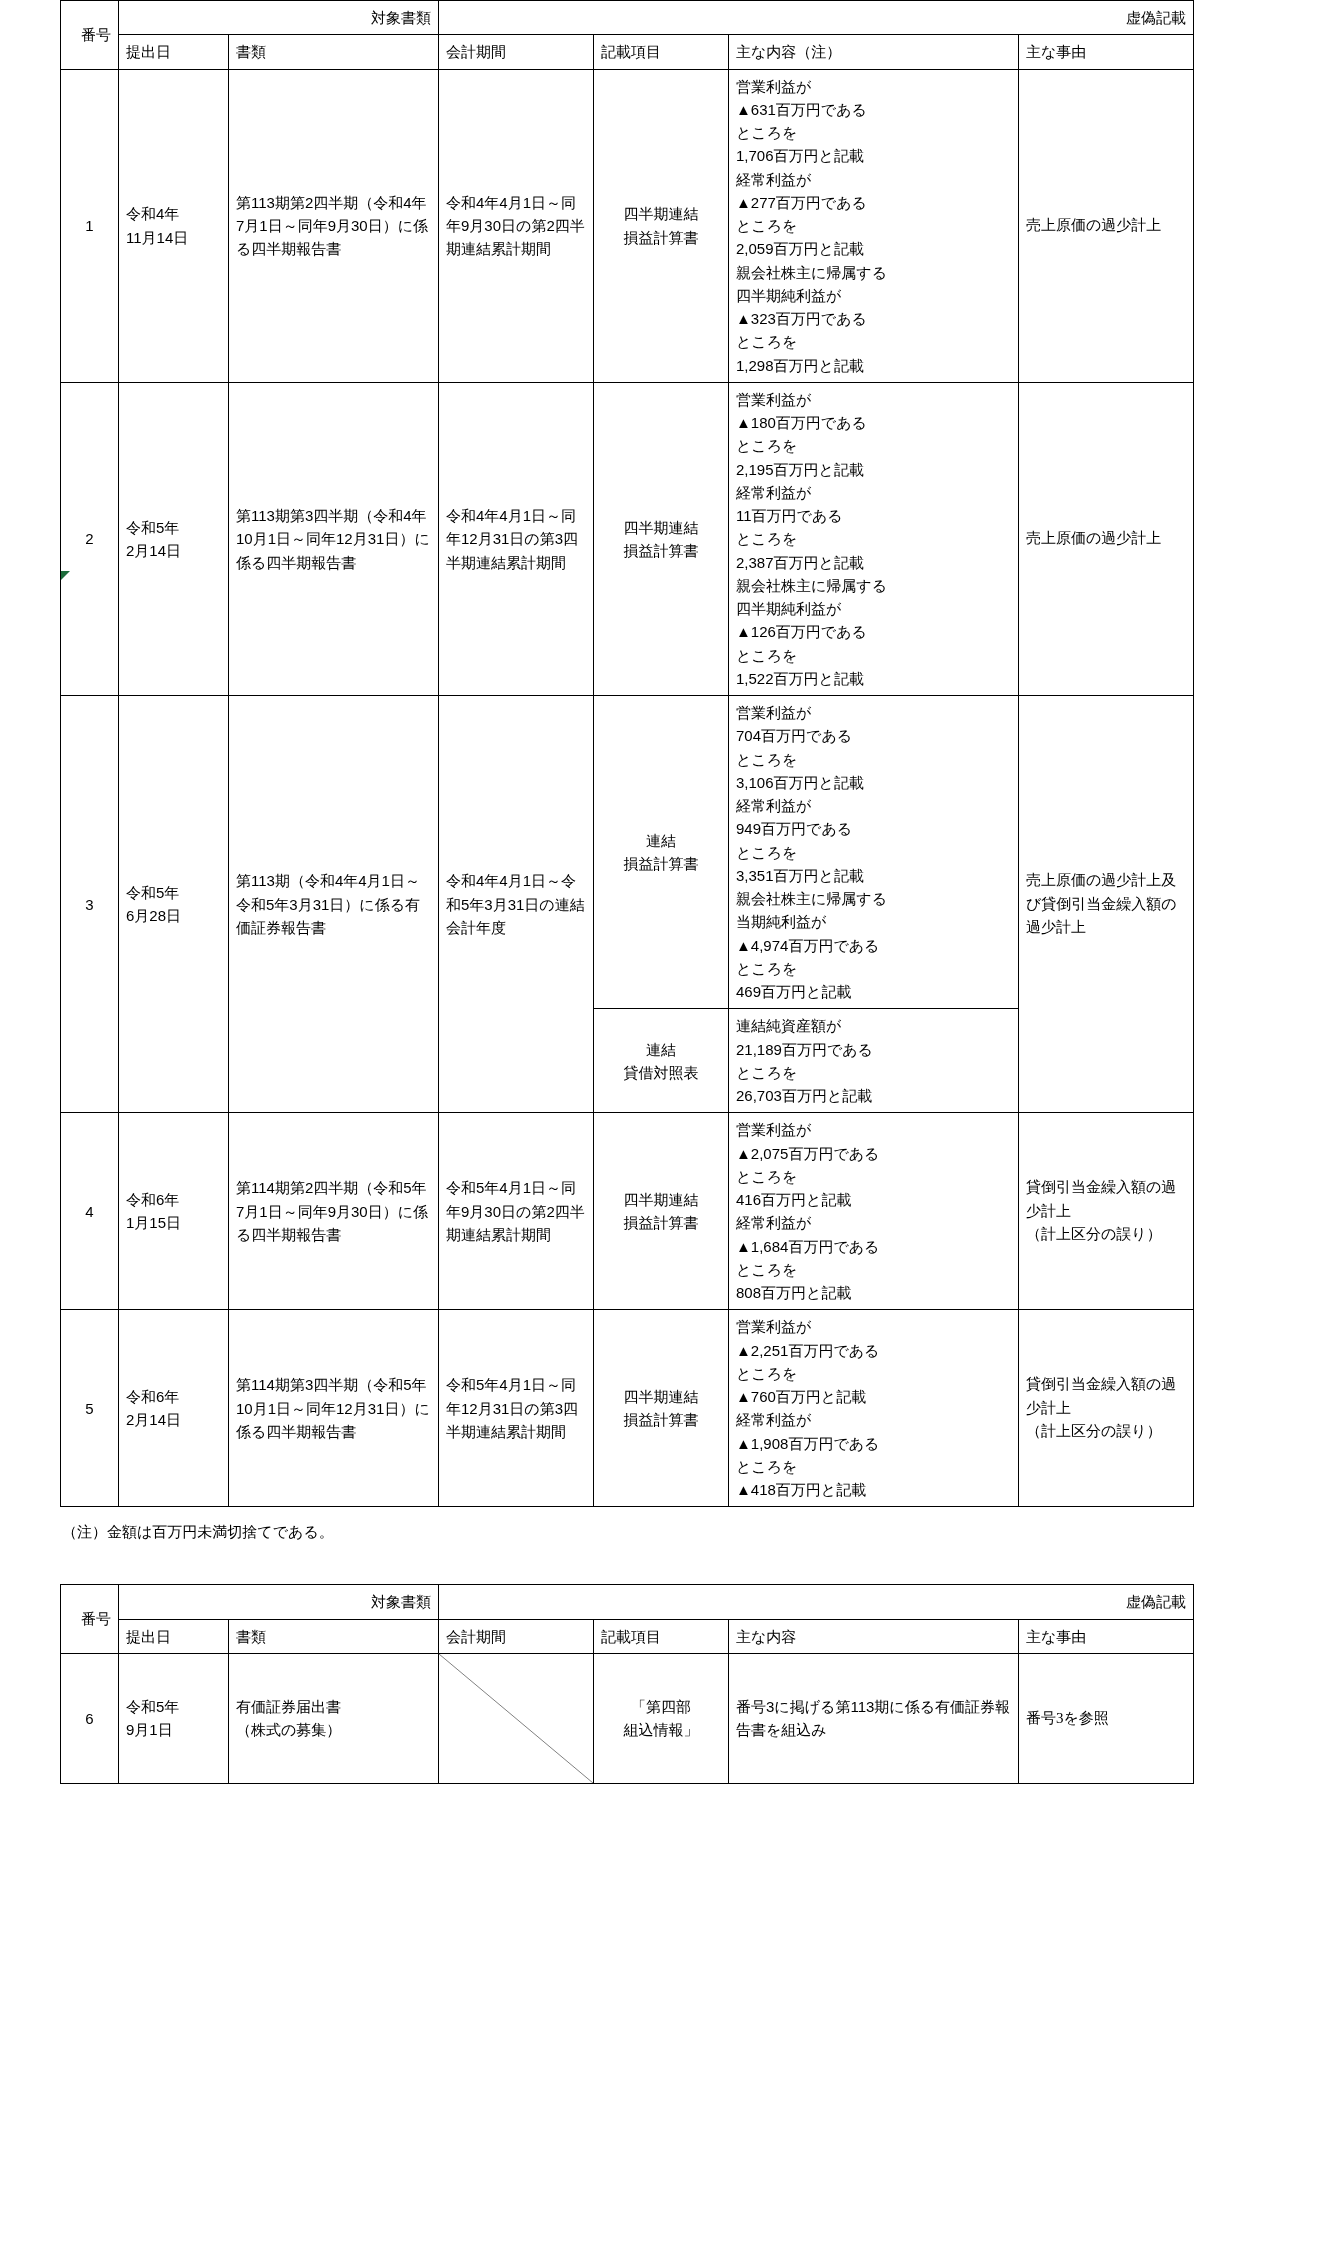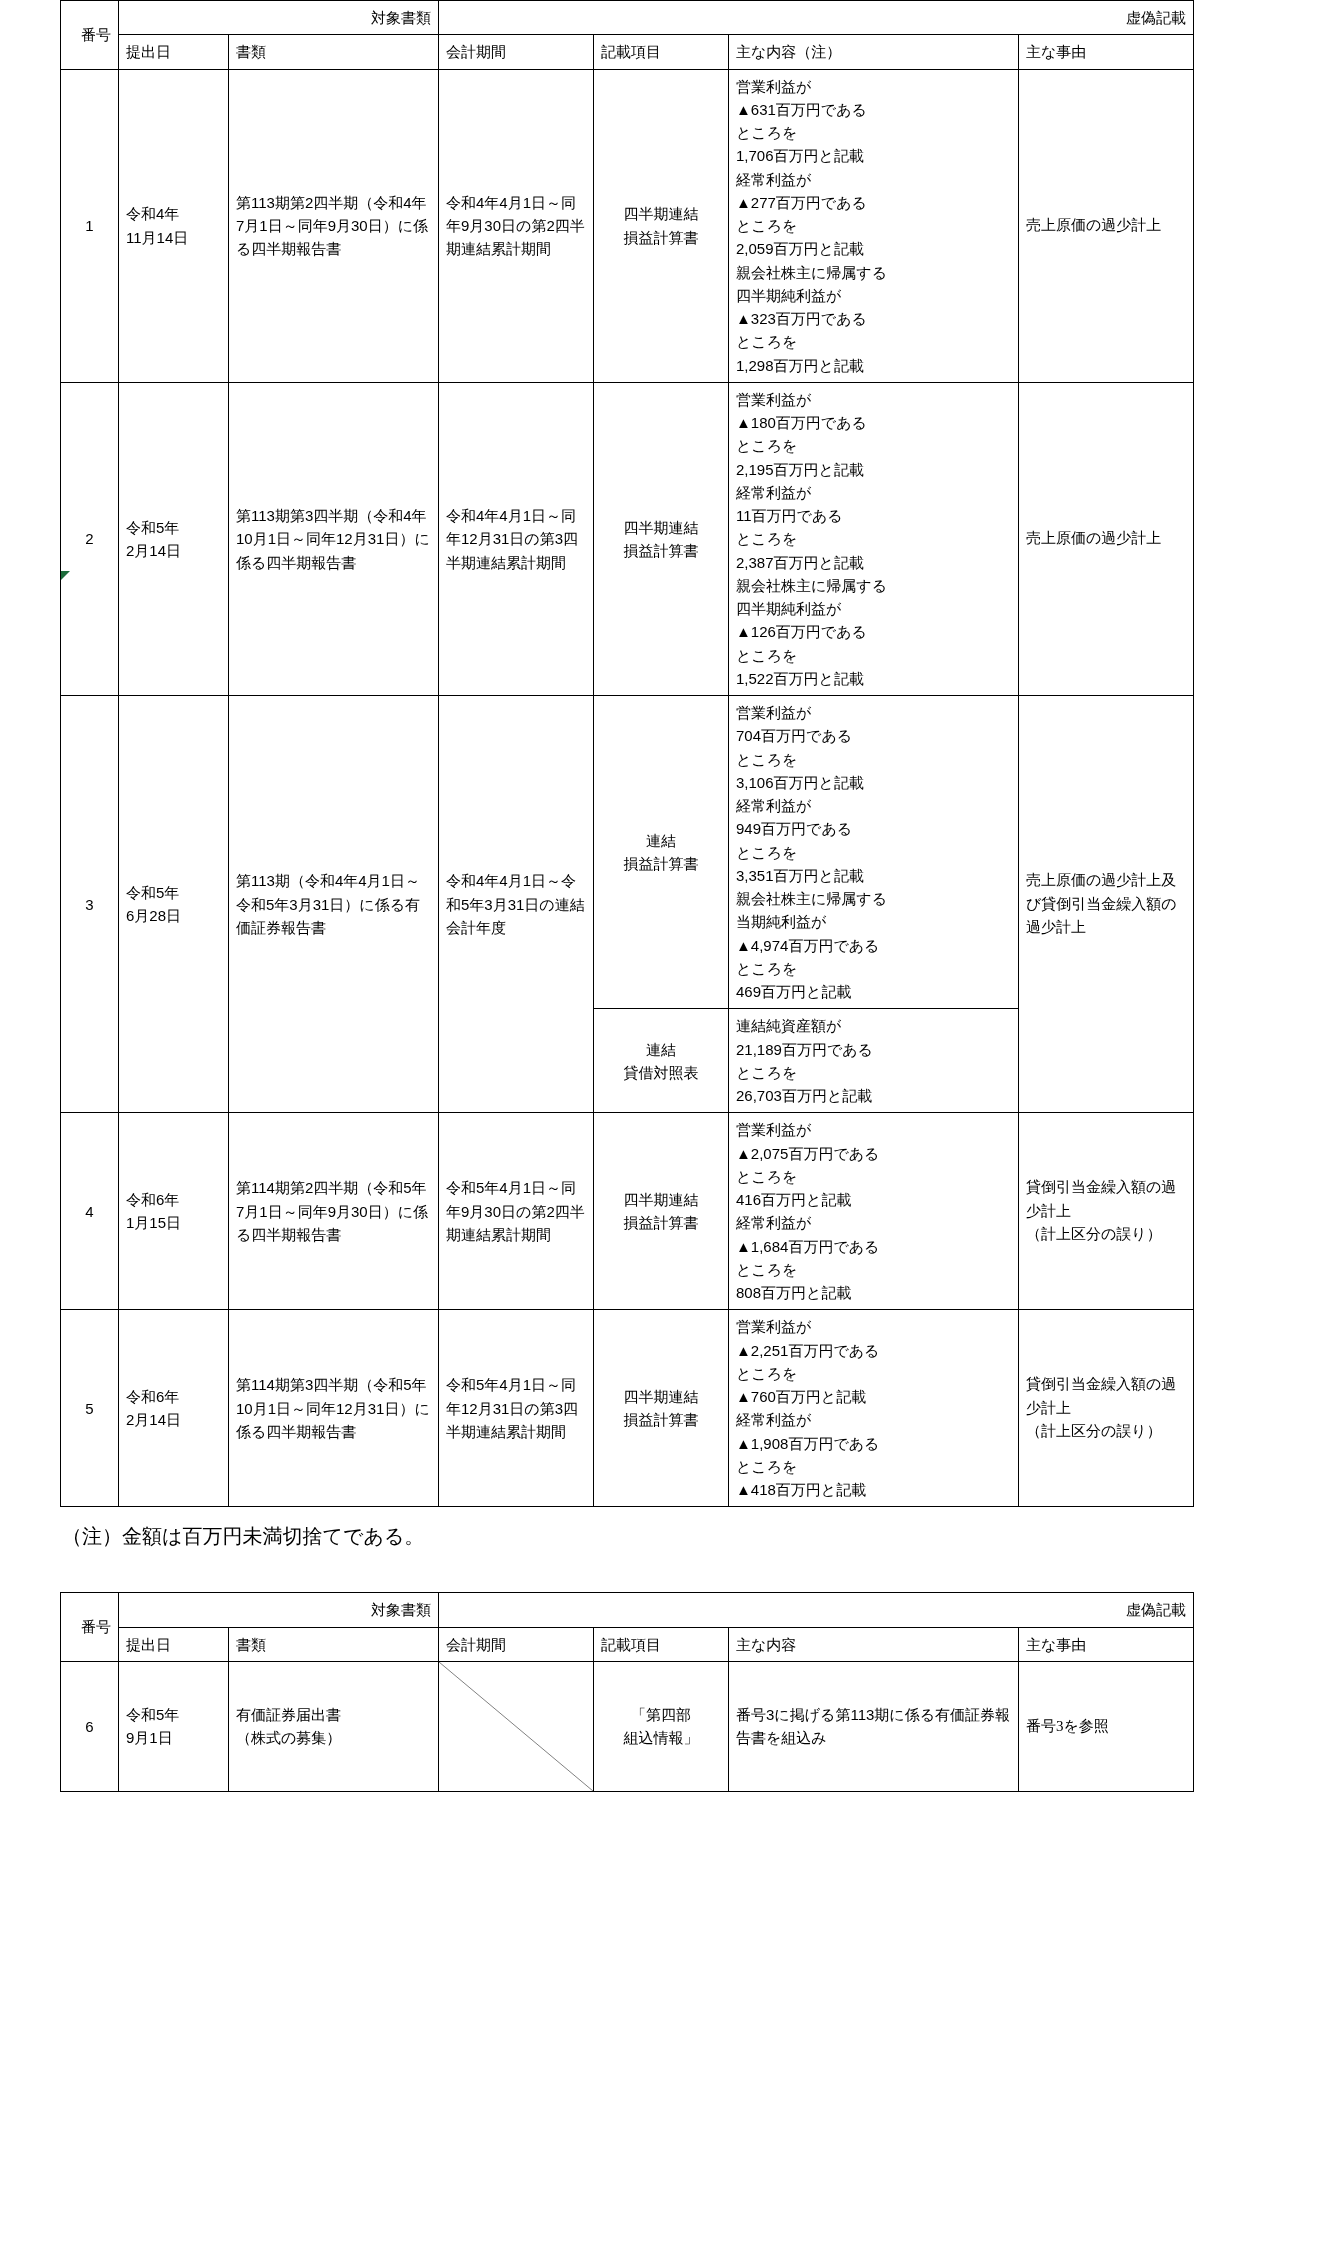--- a/index.html
+++ b/index.html
@@ -94,21 +94,21 @@
     line-height: 1.6;
     white-space: pre-line;
   }
   .num-cell {
     text-align: center;
     vertical-align: middle;
     font-size: 15px;
   }
   .note-line {
     margin: 16px 0 0 62px;
-    font-size: 20px;
+    font-size: 15px;
   }
   .gap {
     height: 42px;
   }
   
   .slash {
     position: relative;
     padding: 0;
   }
   .slash svg {

